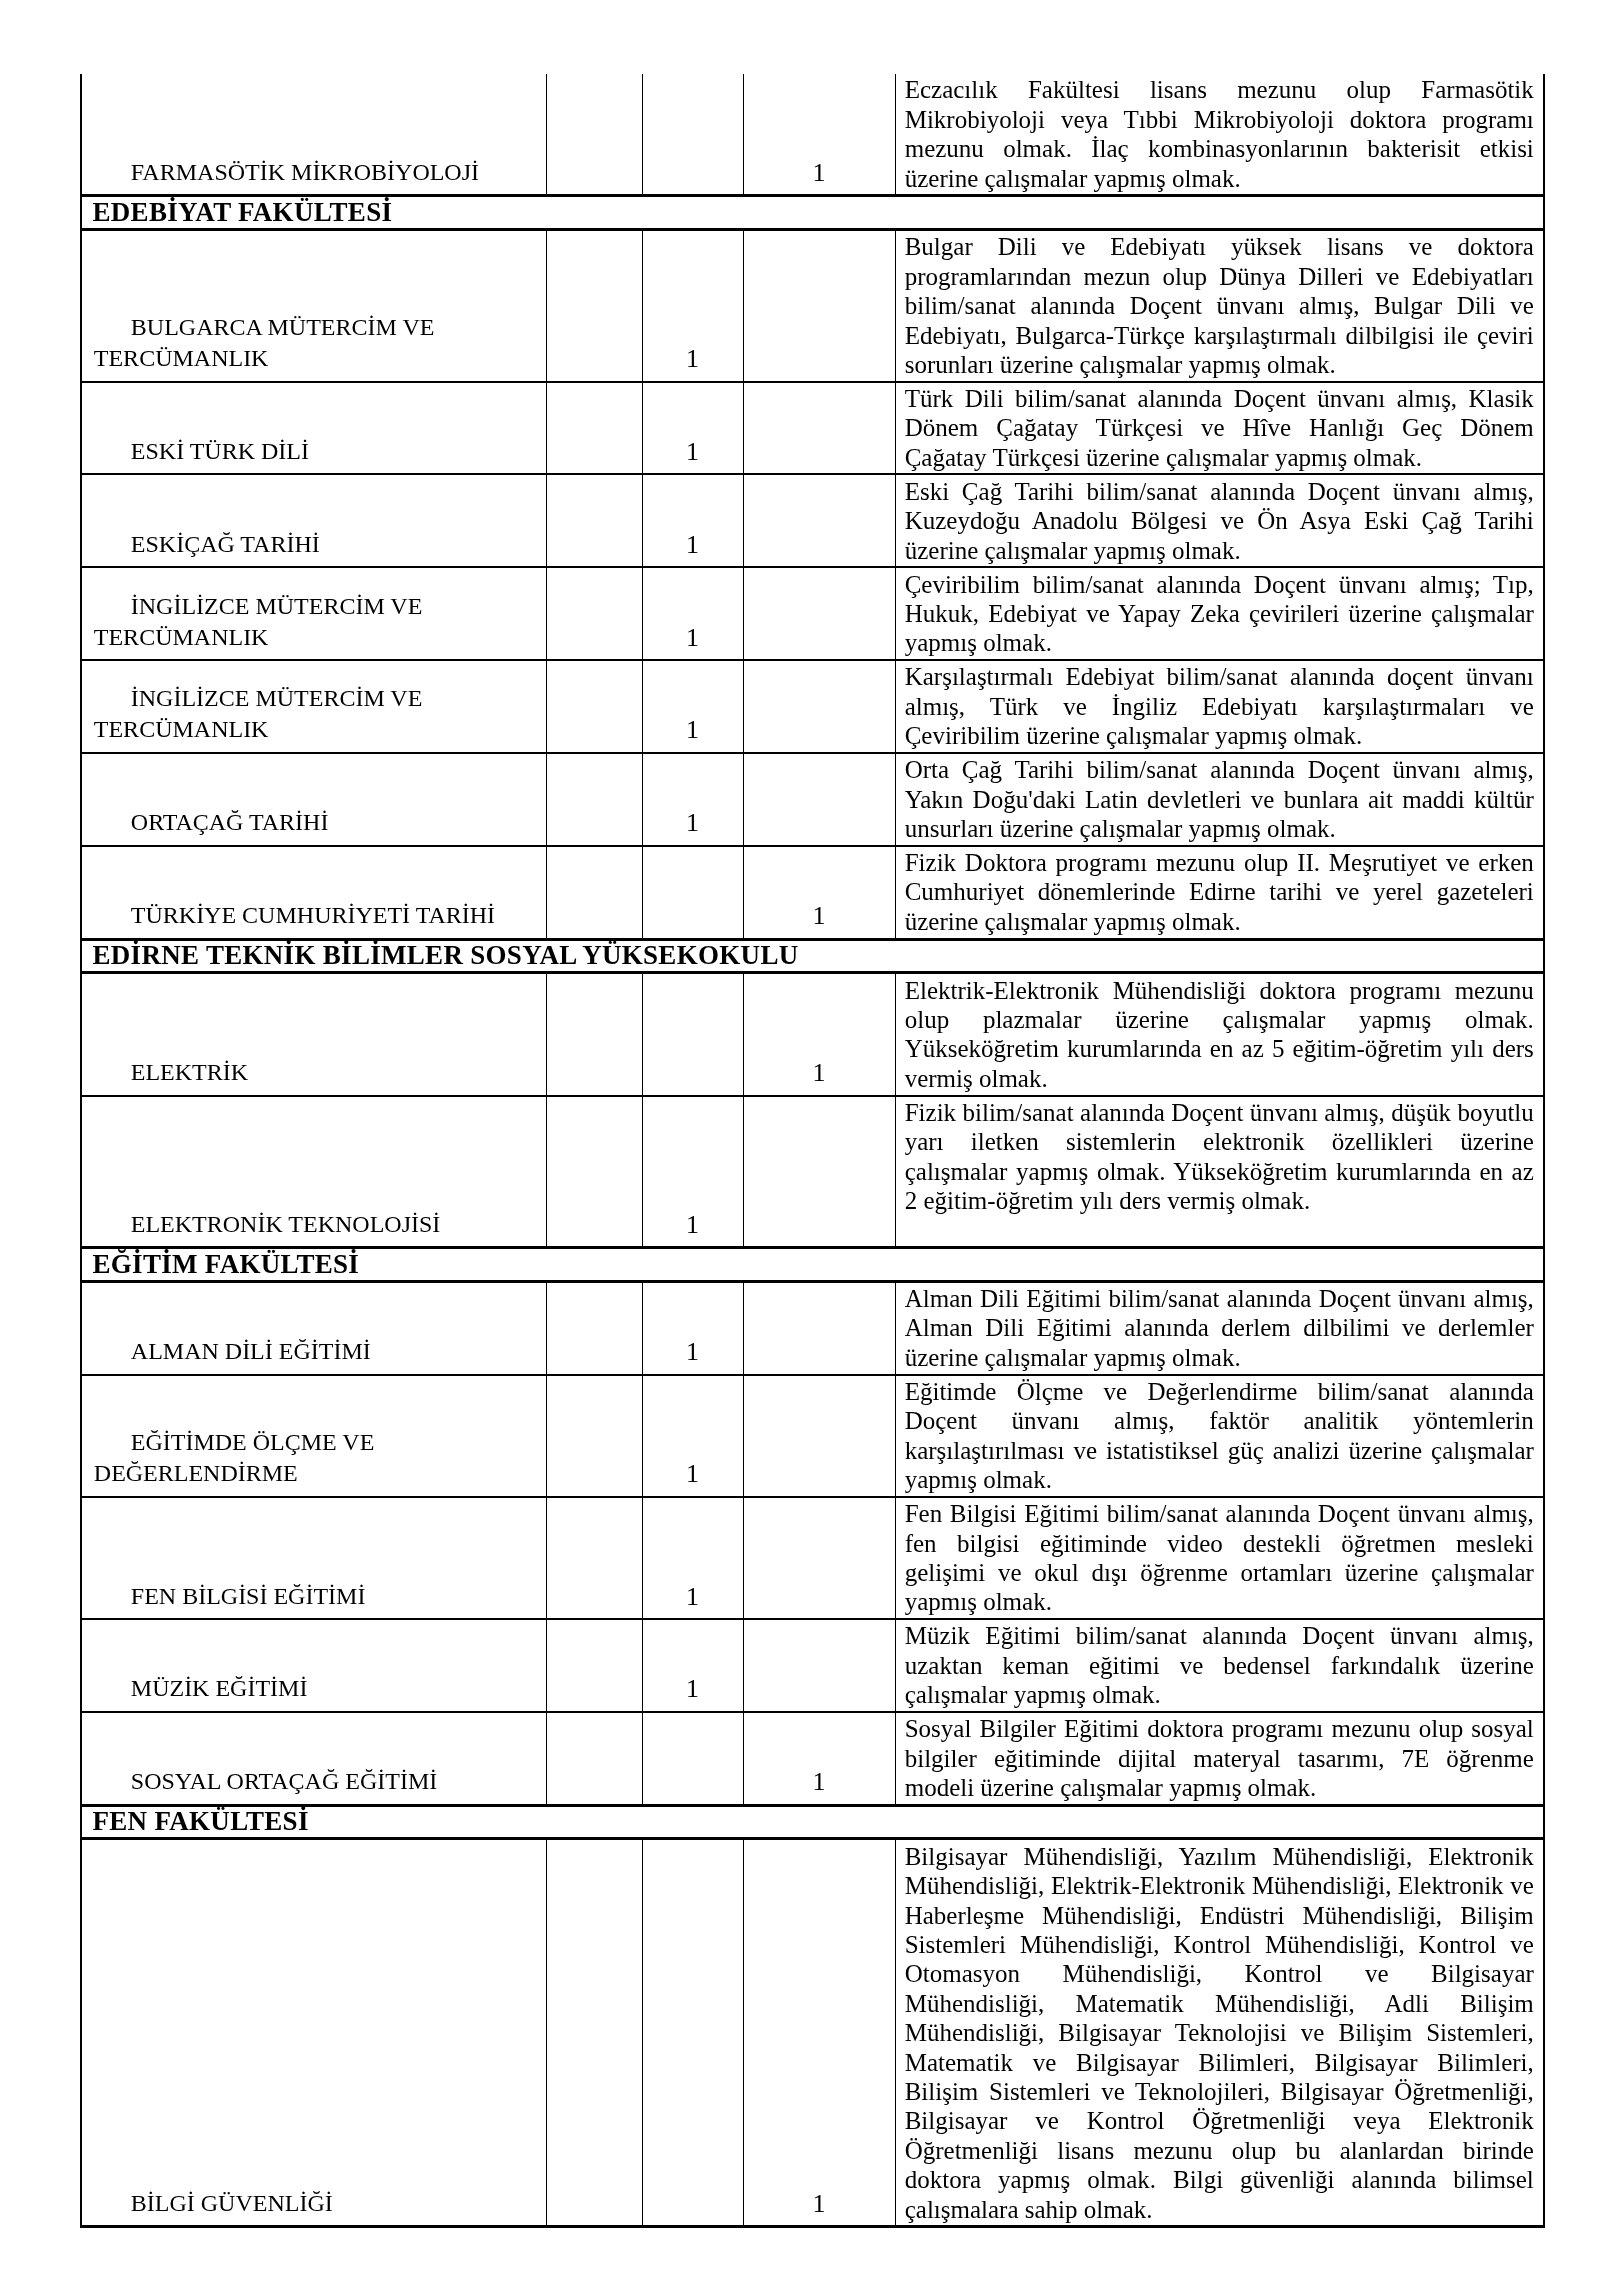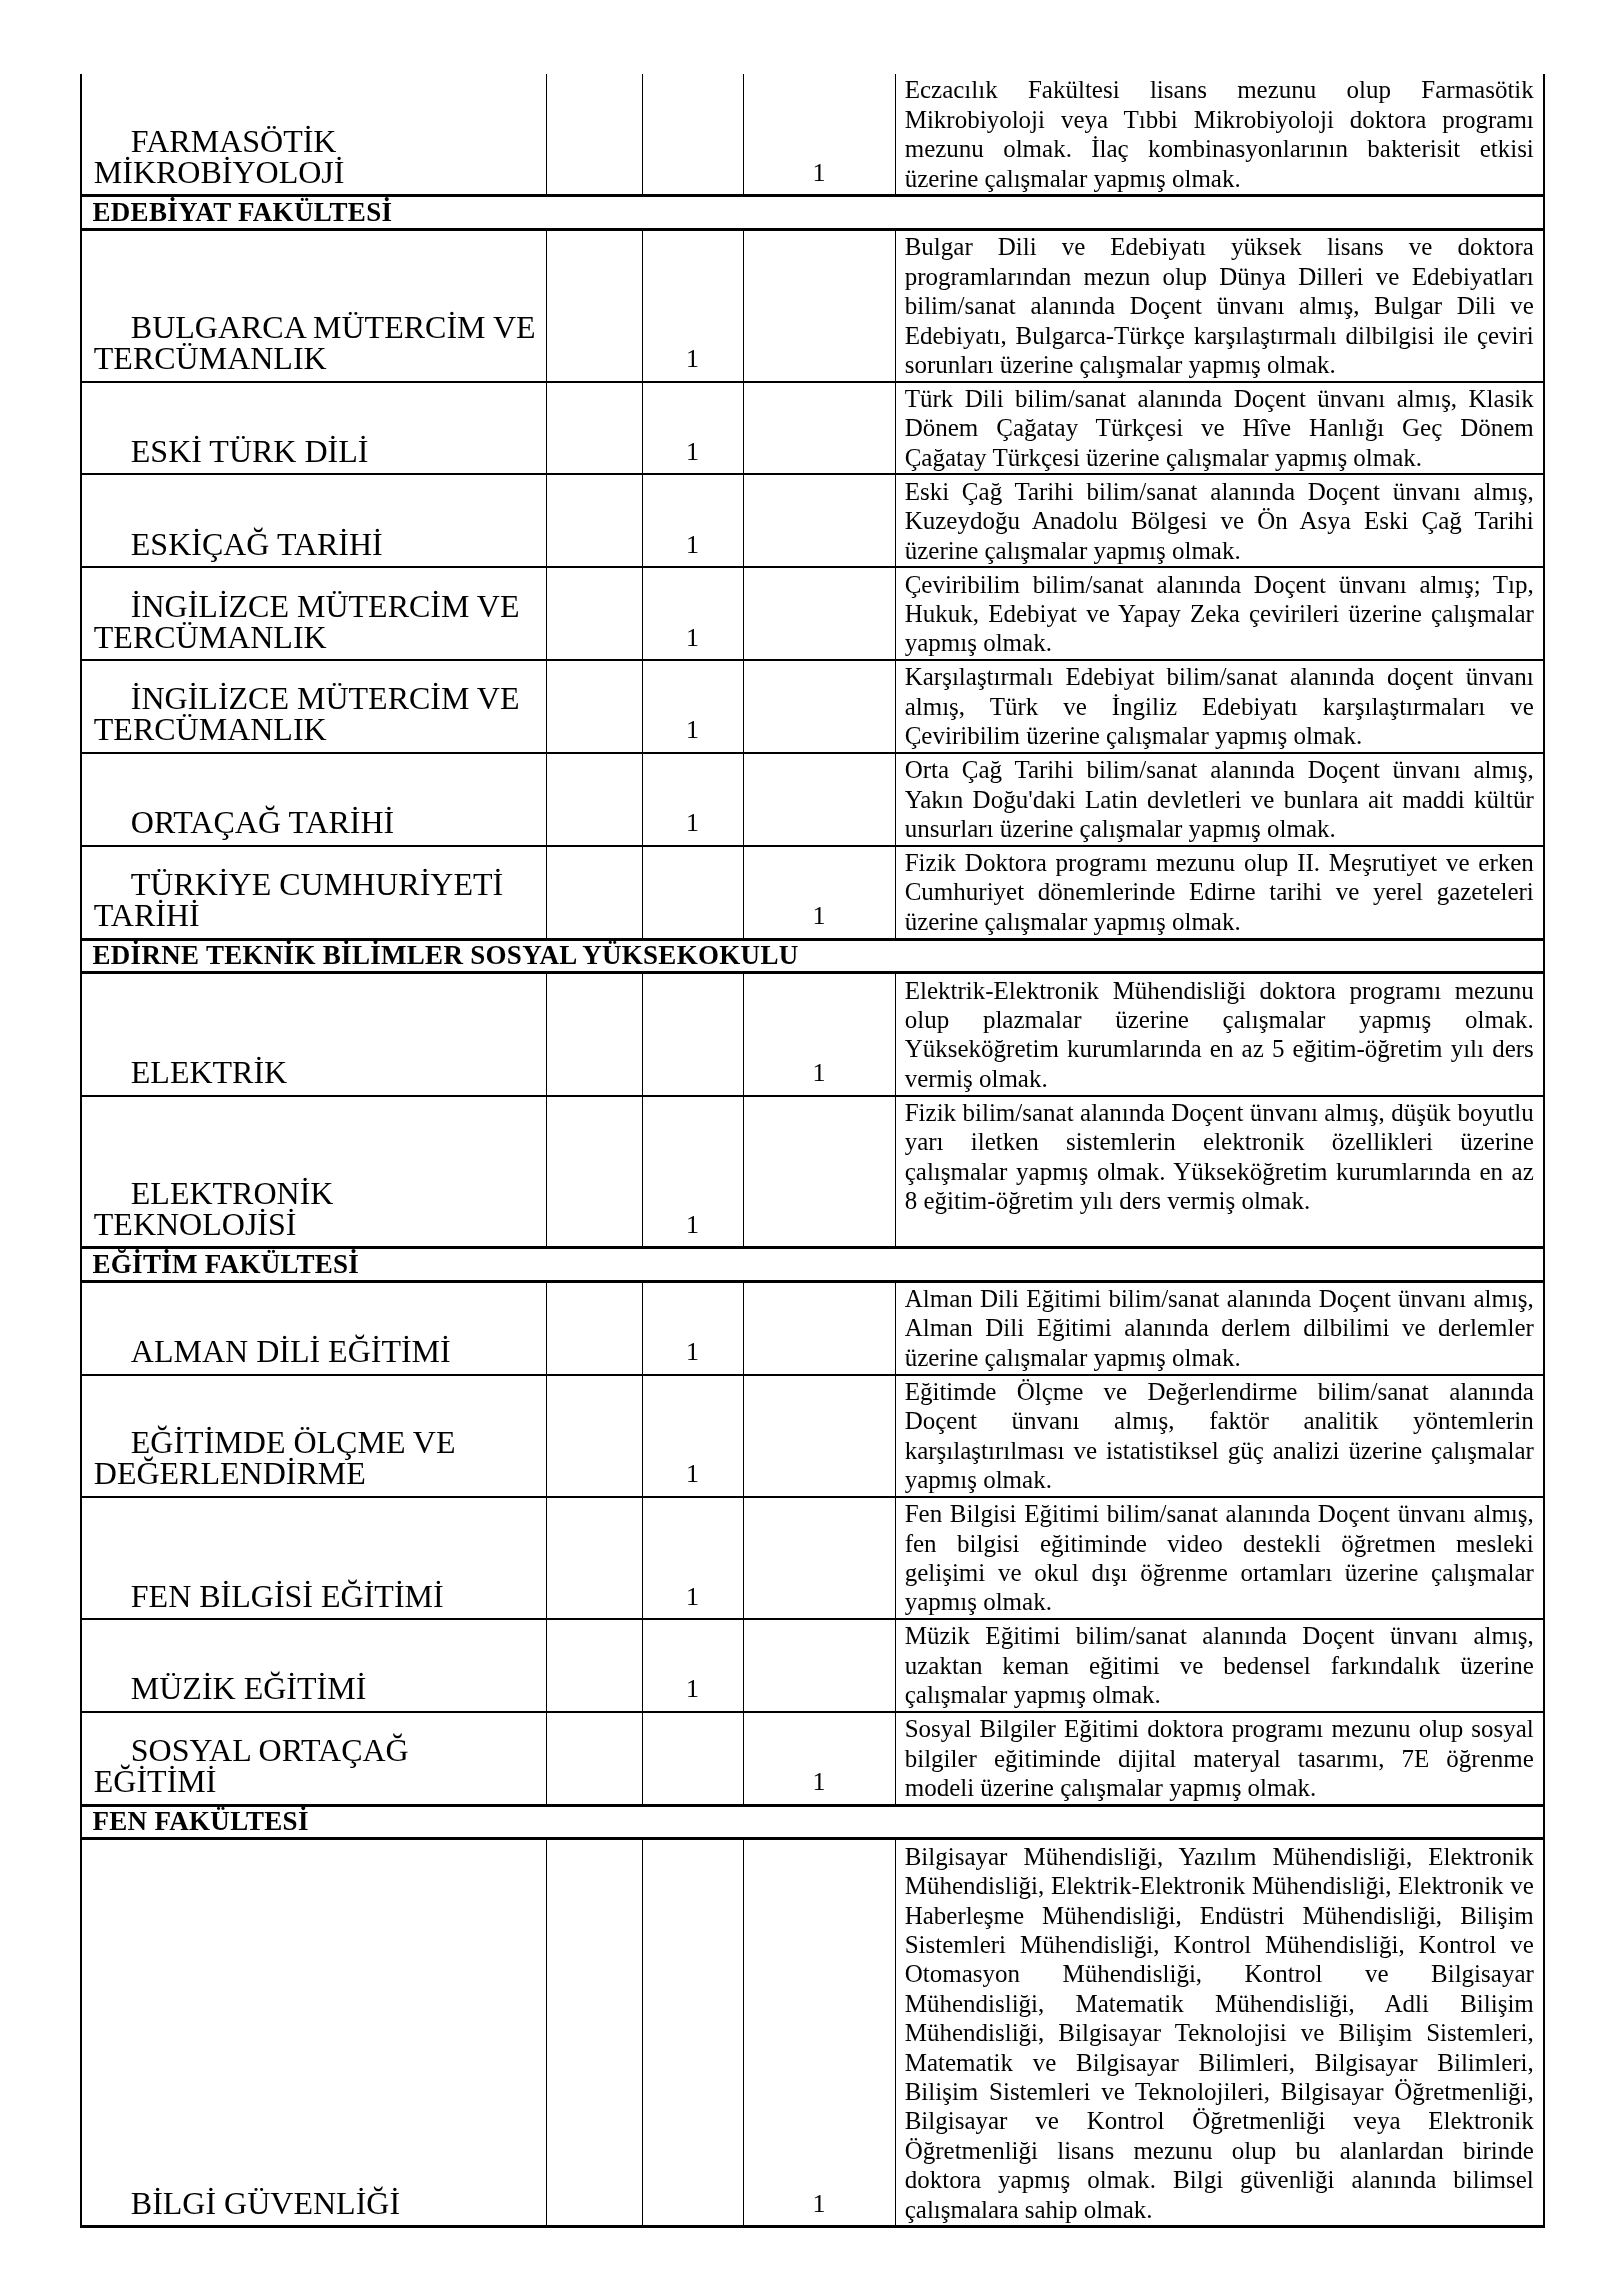--- a/index.html
+++ b/index.html
@@ -44,21 +44,21 @@
     border-bottom: 3.9px solid #000;
     font-weight: bold;
     font-size: 27px;
     line-height: 29.4px;
     padding: 0.7px 6.5px 0.7px 10.5px;
     vertical-align: middle;
     letter-spacing: 0.3px;
   }
   td.name-cell {
     vertical-align: bottom;
-    font-size: 32px;
+    font-size: 24px;
     line-height: 31px;
     padding: 2.6px 6.5px 6.5px 11.8px;
     text-indent: 37px;
   }
   td.count-cell {
     vertical-align: bottom;
     text-align: center;
     font-size: 26px;
     line-height: 30px;
     padding: 2.6px 2.6px 6.5px 2.6px;
@@ -151,21 +151,21 @@
           <td class="count-cell"></td>
           <td class="count-cell"></td>
           <td class="count-cell">1</td>
           <td class="desc-cell">Elektrik-Elektronik Mühendisliği doktora programı mezunu olup plazmalar üzerine çalışmalar yapmış olmak. Yükseköğretim kurumlarında en az 5 eğitim-öğretim yılı ders vermiş olmak.</td>
         </tr>
         <tr class="dept-row" style="height: 152px;">
           <td class="name-cell">ELEKTRONİK TEKNOLOJİSİ</td>
           <td class="count-cell"></td>
           <td class="count-cell">1</td>
           <td class="count-cell"></td>
-          <td class="desc-cell">Fizik bilim/sanat alanında Doçent ünvanı almış, düşük boyutlu yarı iletken sistemlerin elektronik özellikleri üzerine çalışmalar yapmış olmak. Yükseköğretim kurumlarında en az 8 eğitim-öğretim yılı ders vermiş olmak.</td>
+          <td class="desc-cell">Fizik bilim/sanat alanında Doçent ünvanı almış, düşük boyutlu yarı iletken sistemlerin elektronik özellikleri üzerine çalışmalar yapmış olmak. Yükseköğretim kurumlarında en az 2 eğitim-öğretim yılı ders vermiş olmak.</td>
         </tr>
         <tr class="section-row" style="height: 31px;">
           <td colspan="5">EĞİTİM FAKÜLTESİ</td>
         </tr>
         <tr class="dept-row" style="height: 92px;">
           <td class="name-cell">ALMAN DİLİ EĞİTİMİ</td>
           <td class="count-cell"></td>
           <td class="count-cell">1</td>
           <td class="count-cell"></td>
           <td class="desc-cell">Alman Dili Eğitimi bilim/sanat alanında Doçent ünvanı almış, Alman Dili Eğitimi alanında derlem dilbilimi ve derlemler üzerine çalışmalar yapmış olmak.</td>

